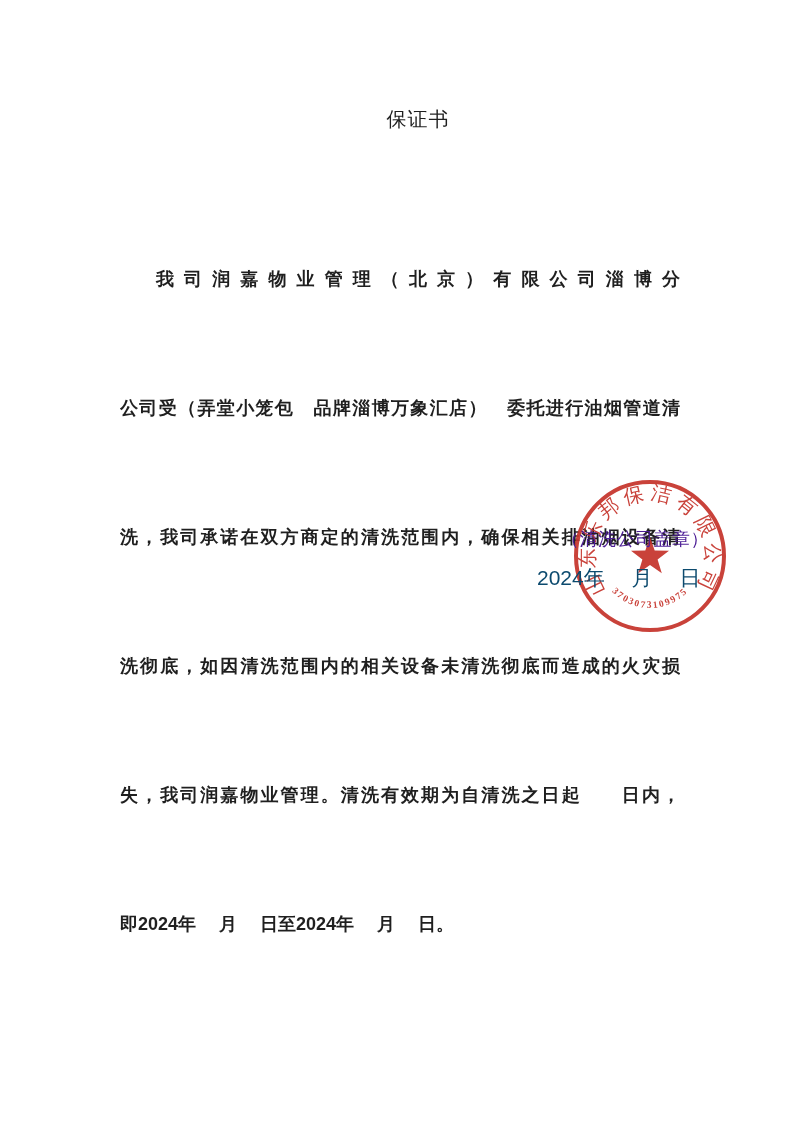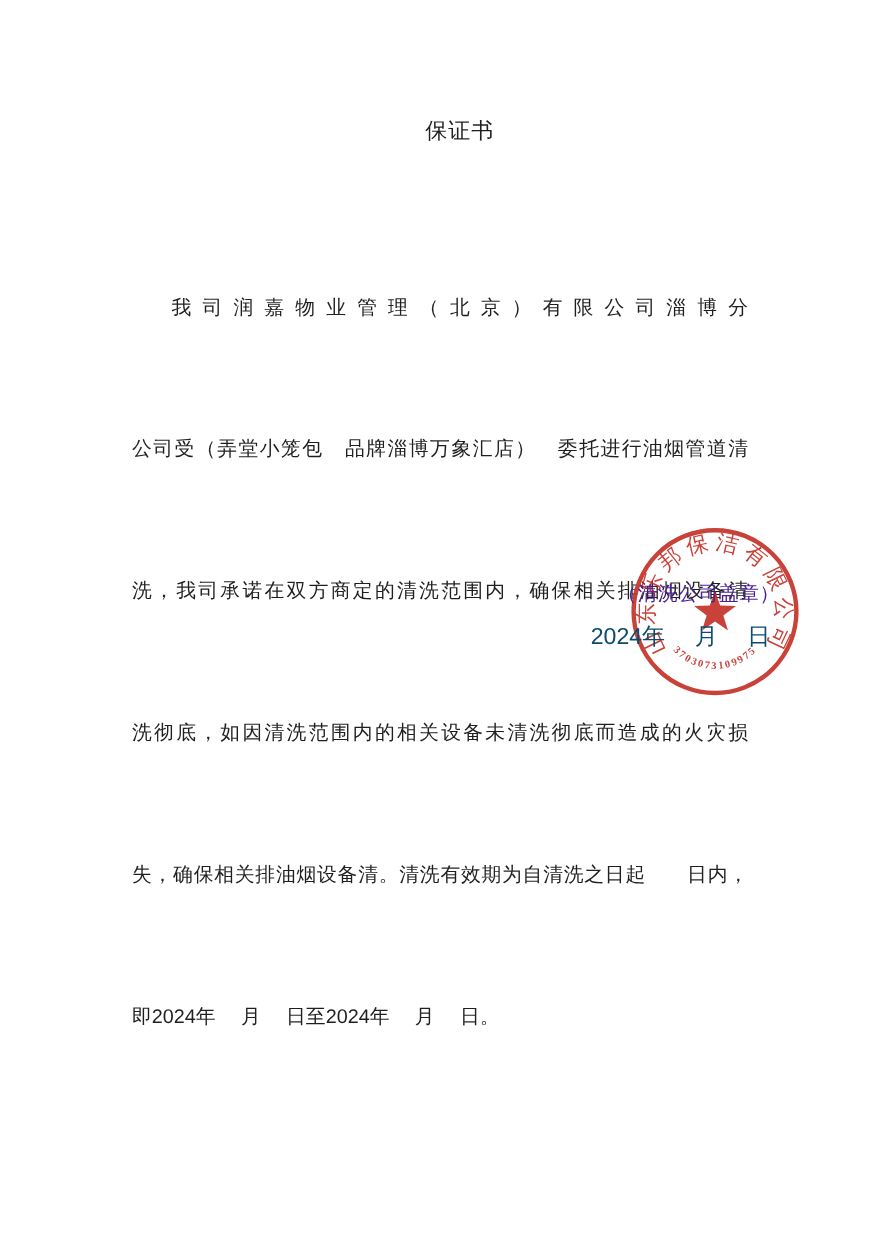--- a/index.html
+++ b/index.html
@@ -33,20 +33,21 @@
   }
   .doc-body {
     position: absolute;
     left: 120px;
     top: 172px;
     width: 560px;
     font-size: 18px;
     line-height: 43px;
     color: #1f1f1f;
     white-space: pre-wrap;
+    font-weight: bold;
   }
   .doc-line {
     width: 560px;
     height: 43px;
     overflow: hidden;
     text-align: justify;
     text-align-last: justify;
   }
   .doc-line.first {
     padding-left: 36px;
@@ -102,21 +103,21 @@
 
 <div class="page">
 
   <h1 class="doc-title">保证书</h1>
 
   <div class="doc-body">
     <div class="doc-line first">我司润嘉物业管理（北京）有限公司淄博分</div>
     <div class="doc-line">公司受（弄堂小笼包　品牌淄博万象汇店）　委托进行油烟管道清</div>
     <div class="doc-line">洗，我司承诺在双方商定的清洗范围内，确保相关排油烟设备清</div>
     <div class="doc-line">洗彻底，如因清洗范围内的相关设备未清洗彻底而造成的火灾损</div>
-    <div class="doc-line">失，确保相关排油烟设备清。清洗有效期为自清洗之日起　　日内，</div>
+    <div class="doc-line">失，我司润嘉物业管理。清洗有效期为自清洗之日起　　日内，</div>
     <div class="doc-line last">即2024年　 月　 日至2024年　 月　 日。</div>
   </div>
 
   <div class="seal-note">（清洗公司盖章）</div>
 
   <div class="sign-date">2024年　 月　 日</div>
 
   <svg class="stamp" width="172" height="176" viewBox="0 0 172 176" xmlns="http://www.w3.org/2000/svg">
     <defs>
       <path id="arcTop" d="M 40.9 122.5 A 56 56 0 1 1 129.1 122.5" fill="none"></path>

